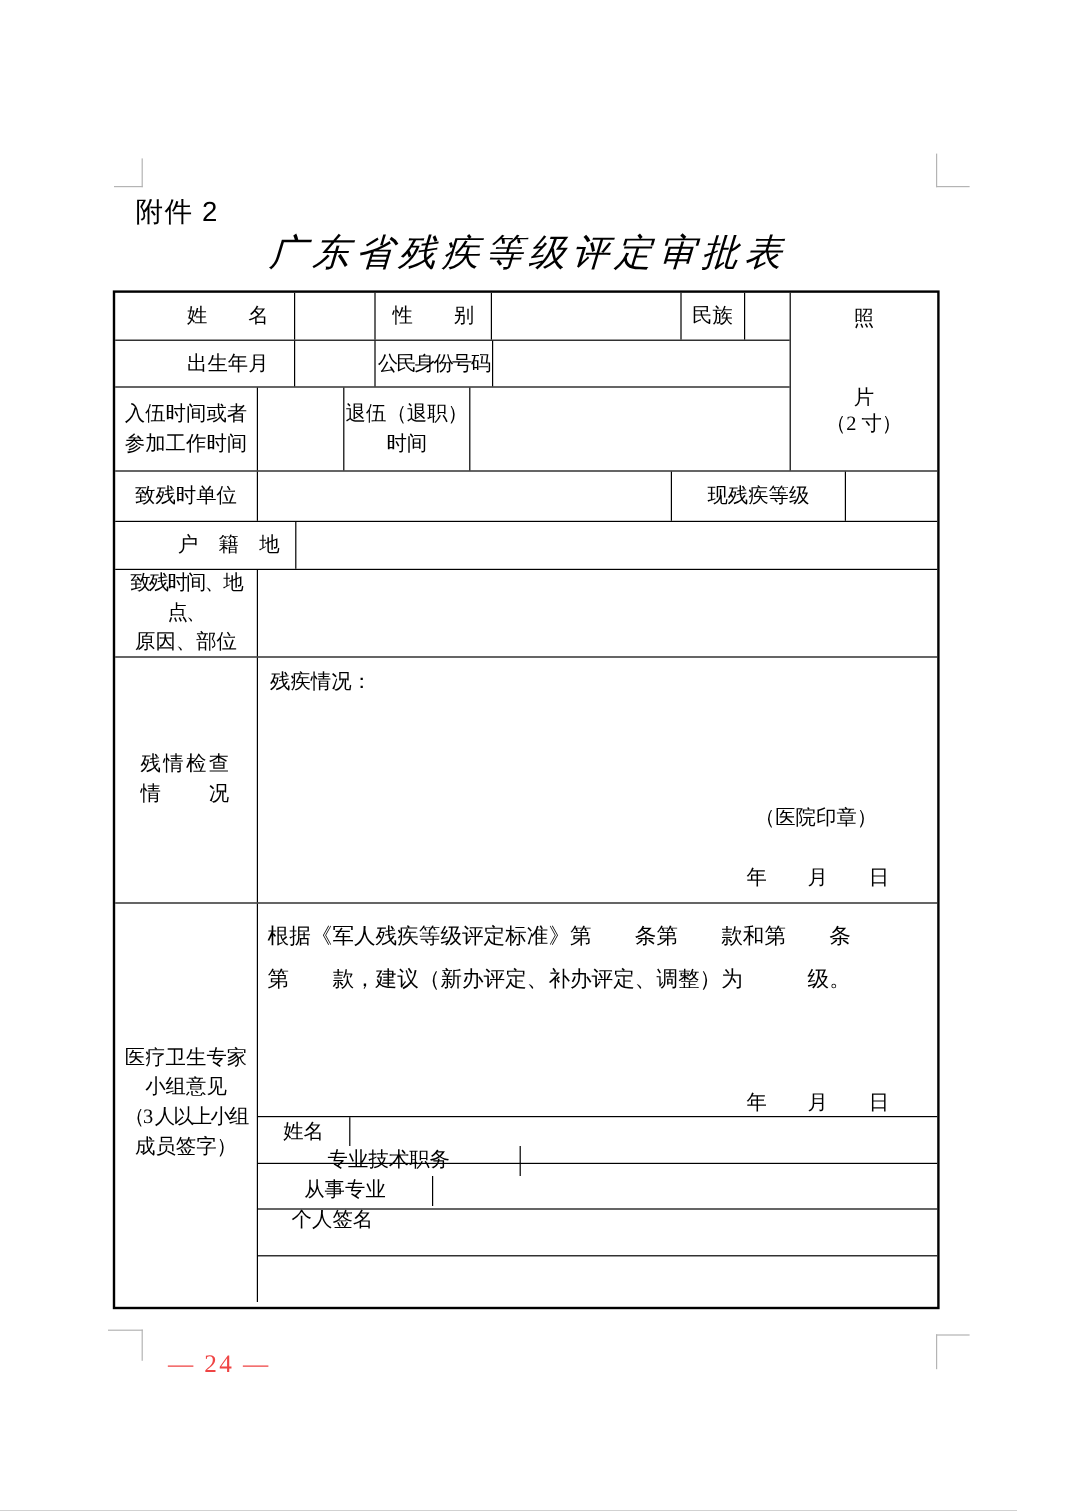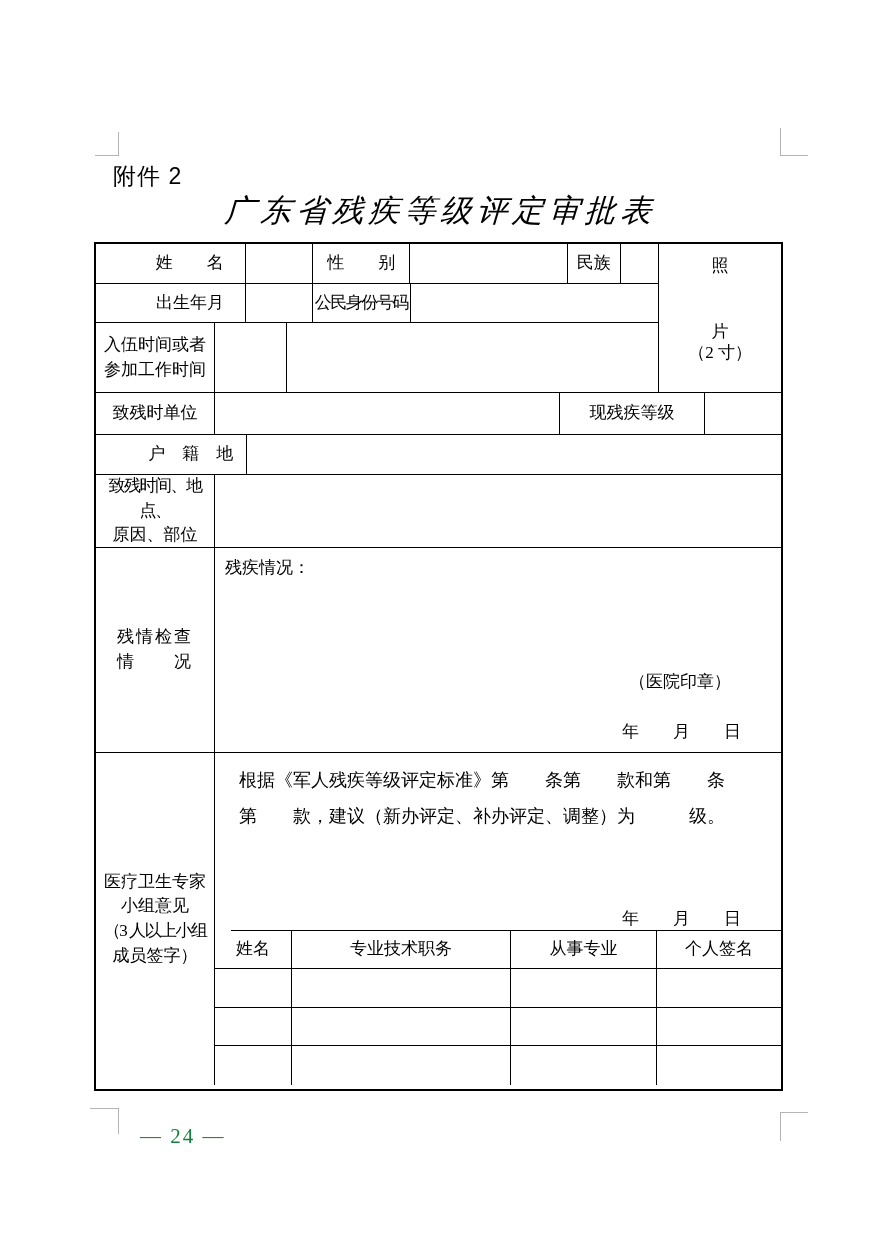--- a/index.html
+++ b/index.html
@@ -41,45 +41,45 @@
   .form *{box-sizing:border-box;}
   .row{display:flex;width:100%;}
   .bb{border-bottom:1.5px solid #000;}
   .cell{border-right:1.5px solid #000;display:flex;flex-direction:column;align-items:center;justify-content:center;line-height:1.45;text-align:center;}
   .cell.last{border-right:none;}
   .w119{width:119px;} .w72{width:72px;} .w105{width:105px;} .w169{width:169px;}
   .w57{width:57px;}  .w40{width:40px;}  .w266{width:266px;} .w345{width:345px;}
   .w145{width:145px;} .w76{width:76px;} .w566{width:566px;}
   .w77{width:77px;} .w219{width:219px;} .w146{width:146px;} .w124{width:124px;}
   .h40{height:40px;padding-left:39px;} .h42{height:42px;} .h69{height:69px;} .h73{height:73px;}
-  .h39{height:39px;} .h205{height:205px;} .h180{height:180px;}
+  .h39{height:39px;flex-direction:column;} .h205{height:205px;} .h180{height:180px;}
 
   .top-section{display:flex;height:149px;border-bottom:1.5px solid #000;}
   .top-left{width:562px;display:flex;flex-direction:column;}
   .photo-cell{
     width:123px;border-left:1.5px solid #000;
     display:flex;flex-direction:column;align-items:center;
     padding-top:12px;line-height:1.2;
   }
   .photo-gap{height:46px;}
   .tight{letter-spacing:-1.5px;}
   .tracked{letter-spacing:2px;align-items:center;}
 
   .content-cell{position:relative;display:block;text-align:center;}
   .exam-title{position:absolute;left:10px;top:8px;}
   .seal{position:absolute;right:50px;top:122px;}
   .date1{position:absolute;right:40px;top:172px;}
 
   .r8-right{width:566px;display:flex;flex-direction:column;}
-  .opinion-cell{position:relative;padding:9px 6px 0 8px;font-size:18px;line-height:36px;border-bottom:1.5px solid #000;margin-left:16px;}
+  .opinion-cell{position:relative;padding:9px 6px 0 8px;font-size:18px;line-height:36px;border-bottom:1.5px solid #000;}
   .date2{position:absolute;right:40px;top:148px;font-size:17px;}
 
   .page-number{
     position:absolute;left:140px;top:1124px;
-    font-size:21px;color:#15803d;letter-spacing:2px;
+    font-size:21px;color:#ef4444;letter-spacing:2px;
   }
 </style>
 </head>
 <body>
 
 <div class="page">
 
   <div class="mark mark-tl"></div>
   <div class="mark mark-tr"></div>
   <div class="mark mark-bl"></div>
@@ -105,20 +105,24 @@
           <div class="cell w72"></div>
           <div class="cell w105 tight">公民身份号码</div>
           <div class="cell w266 last"></div>
         </div>
         <div class="row h69">
           <div class="cell w119">
             <div>入伍时间或者</div>
             <div>参加工作时间</div>
           </div>
           <div class="cell w72"></div>
+          <div class="cell w105">
+            <div>退伍（退职）</div>
+            <div>时间</div>
+          </div>
           <div class="cell w266 last"></div>
         </div>
       </div>
       <div class="photo-cell">
         <div>照</div>
         <div class="photo-gap"></div>
         <div>片</div>
         <div>（2 寸）</div>
       </div>
     </div>

